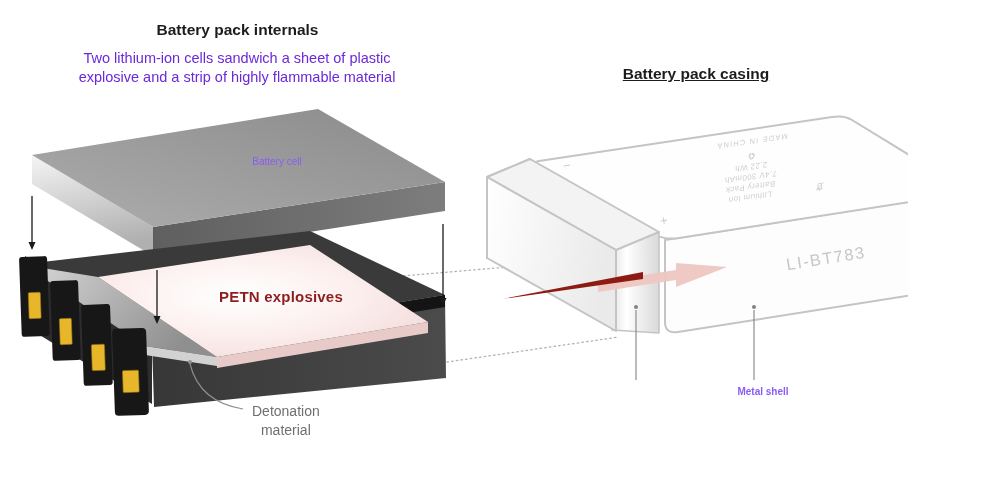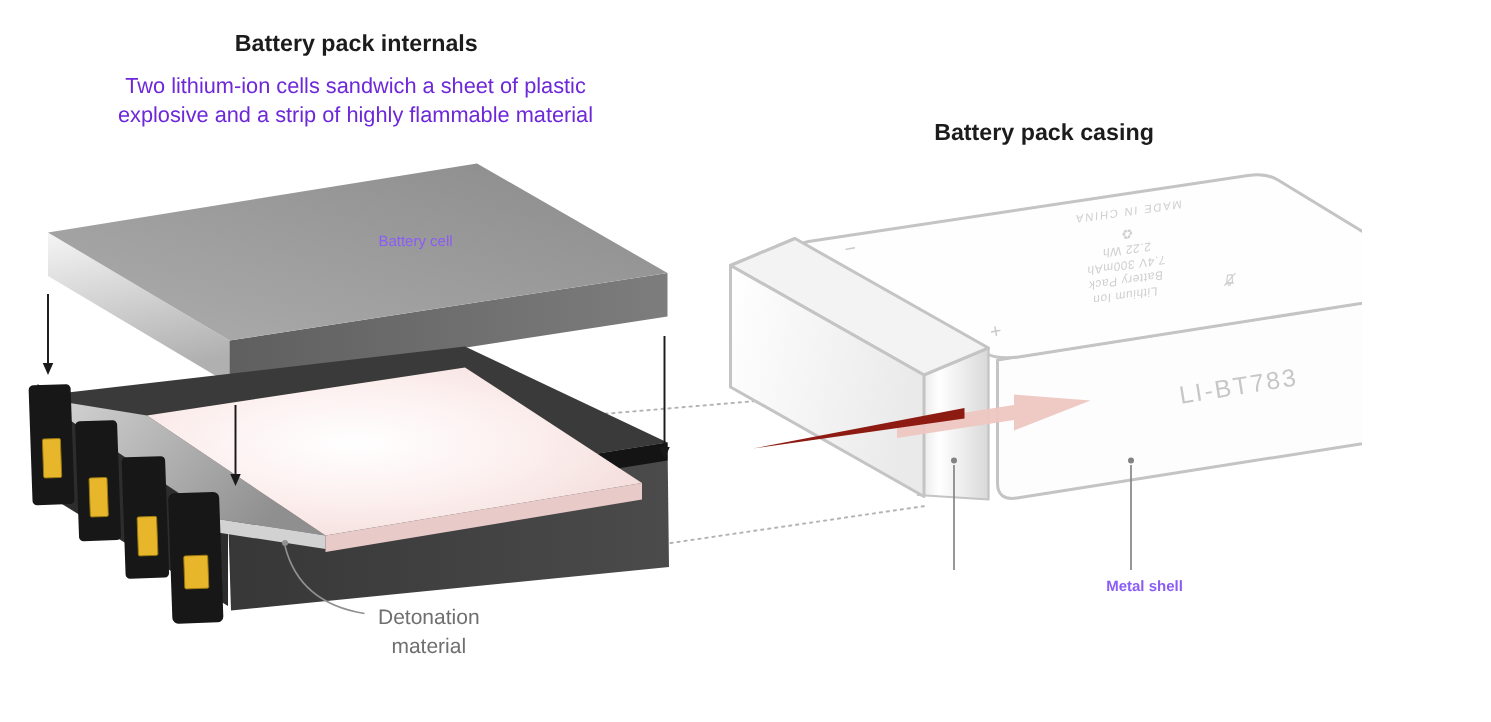--- a/index.html
+++ b/index.html
@@ -141,27 +141,28 @@
 
     <circle cx="190" cy="362" r="2" fill="#909090"></circle>
     <path d="M190,364 C196,388 212,404 243,409" fill="none" stroke="#909090" stroke-width="1.1"></path>
   </svg>
 
   <div class="label title center" style="left:80px;top:21px;width:315px;">Battery pack internals</div>
   <div class="label subtitle center" style="left:57px;top:50px;width:360px;">Two lithium-ion cells sandwich a sheet of plastic</div>
   <div class="label subtitle center" style="left:57px;top:69px;width:360px;">explosive and a strip of highly flammable material</div>
 
   <div class="label part-label center" style="left:197px;top:156px;width:160px;">Battery cell</div>
+  <div class="label petn center" style="left:201px;top:288px;width:160px;">PETN explosives</div>
 
   <div class="label callout" style="left:252px;top:402px;">
     <div>Detonation</div>
     <div>material</div>
   </div>
 
-  <div class="label title center" style="left:546px;top:80px;width:300px;">Battery pack casing</div>
+  <div class="label title center" style="left:546px;top:65px;width:300px;text-decoration:underline;">Battery pack casing</div>
   <div class="label part-label center" style="left:683px;top:386px;width:160px;font-weight:bold;">Metal shell</div>
 
   <div class="label model" style="left:786px;top:249px;">LI-BT783</div>
   <div class="label mark" style="left:660px;top:213px;">+</div>
   <div class="label mark" style="left:563px;top:158px;">−</div>
 
   <div class="print-block">
     <div>Lithium Ion</div>
     <div>Battery Pack</div>
     <div>7.4V 300mAh</div>

